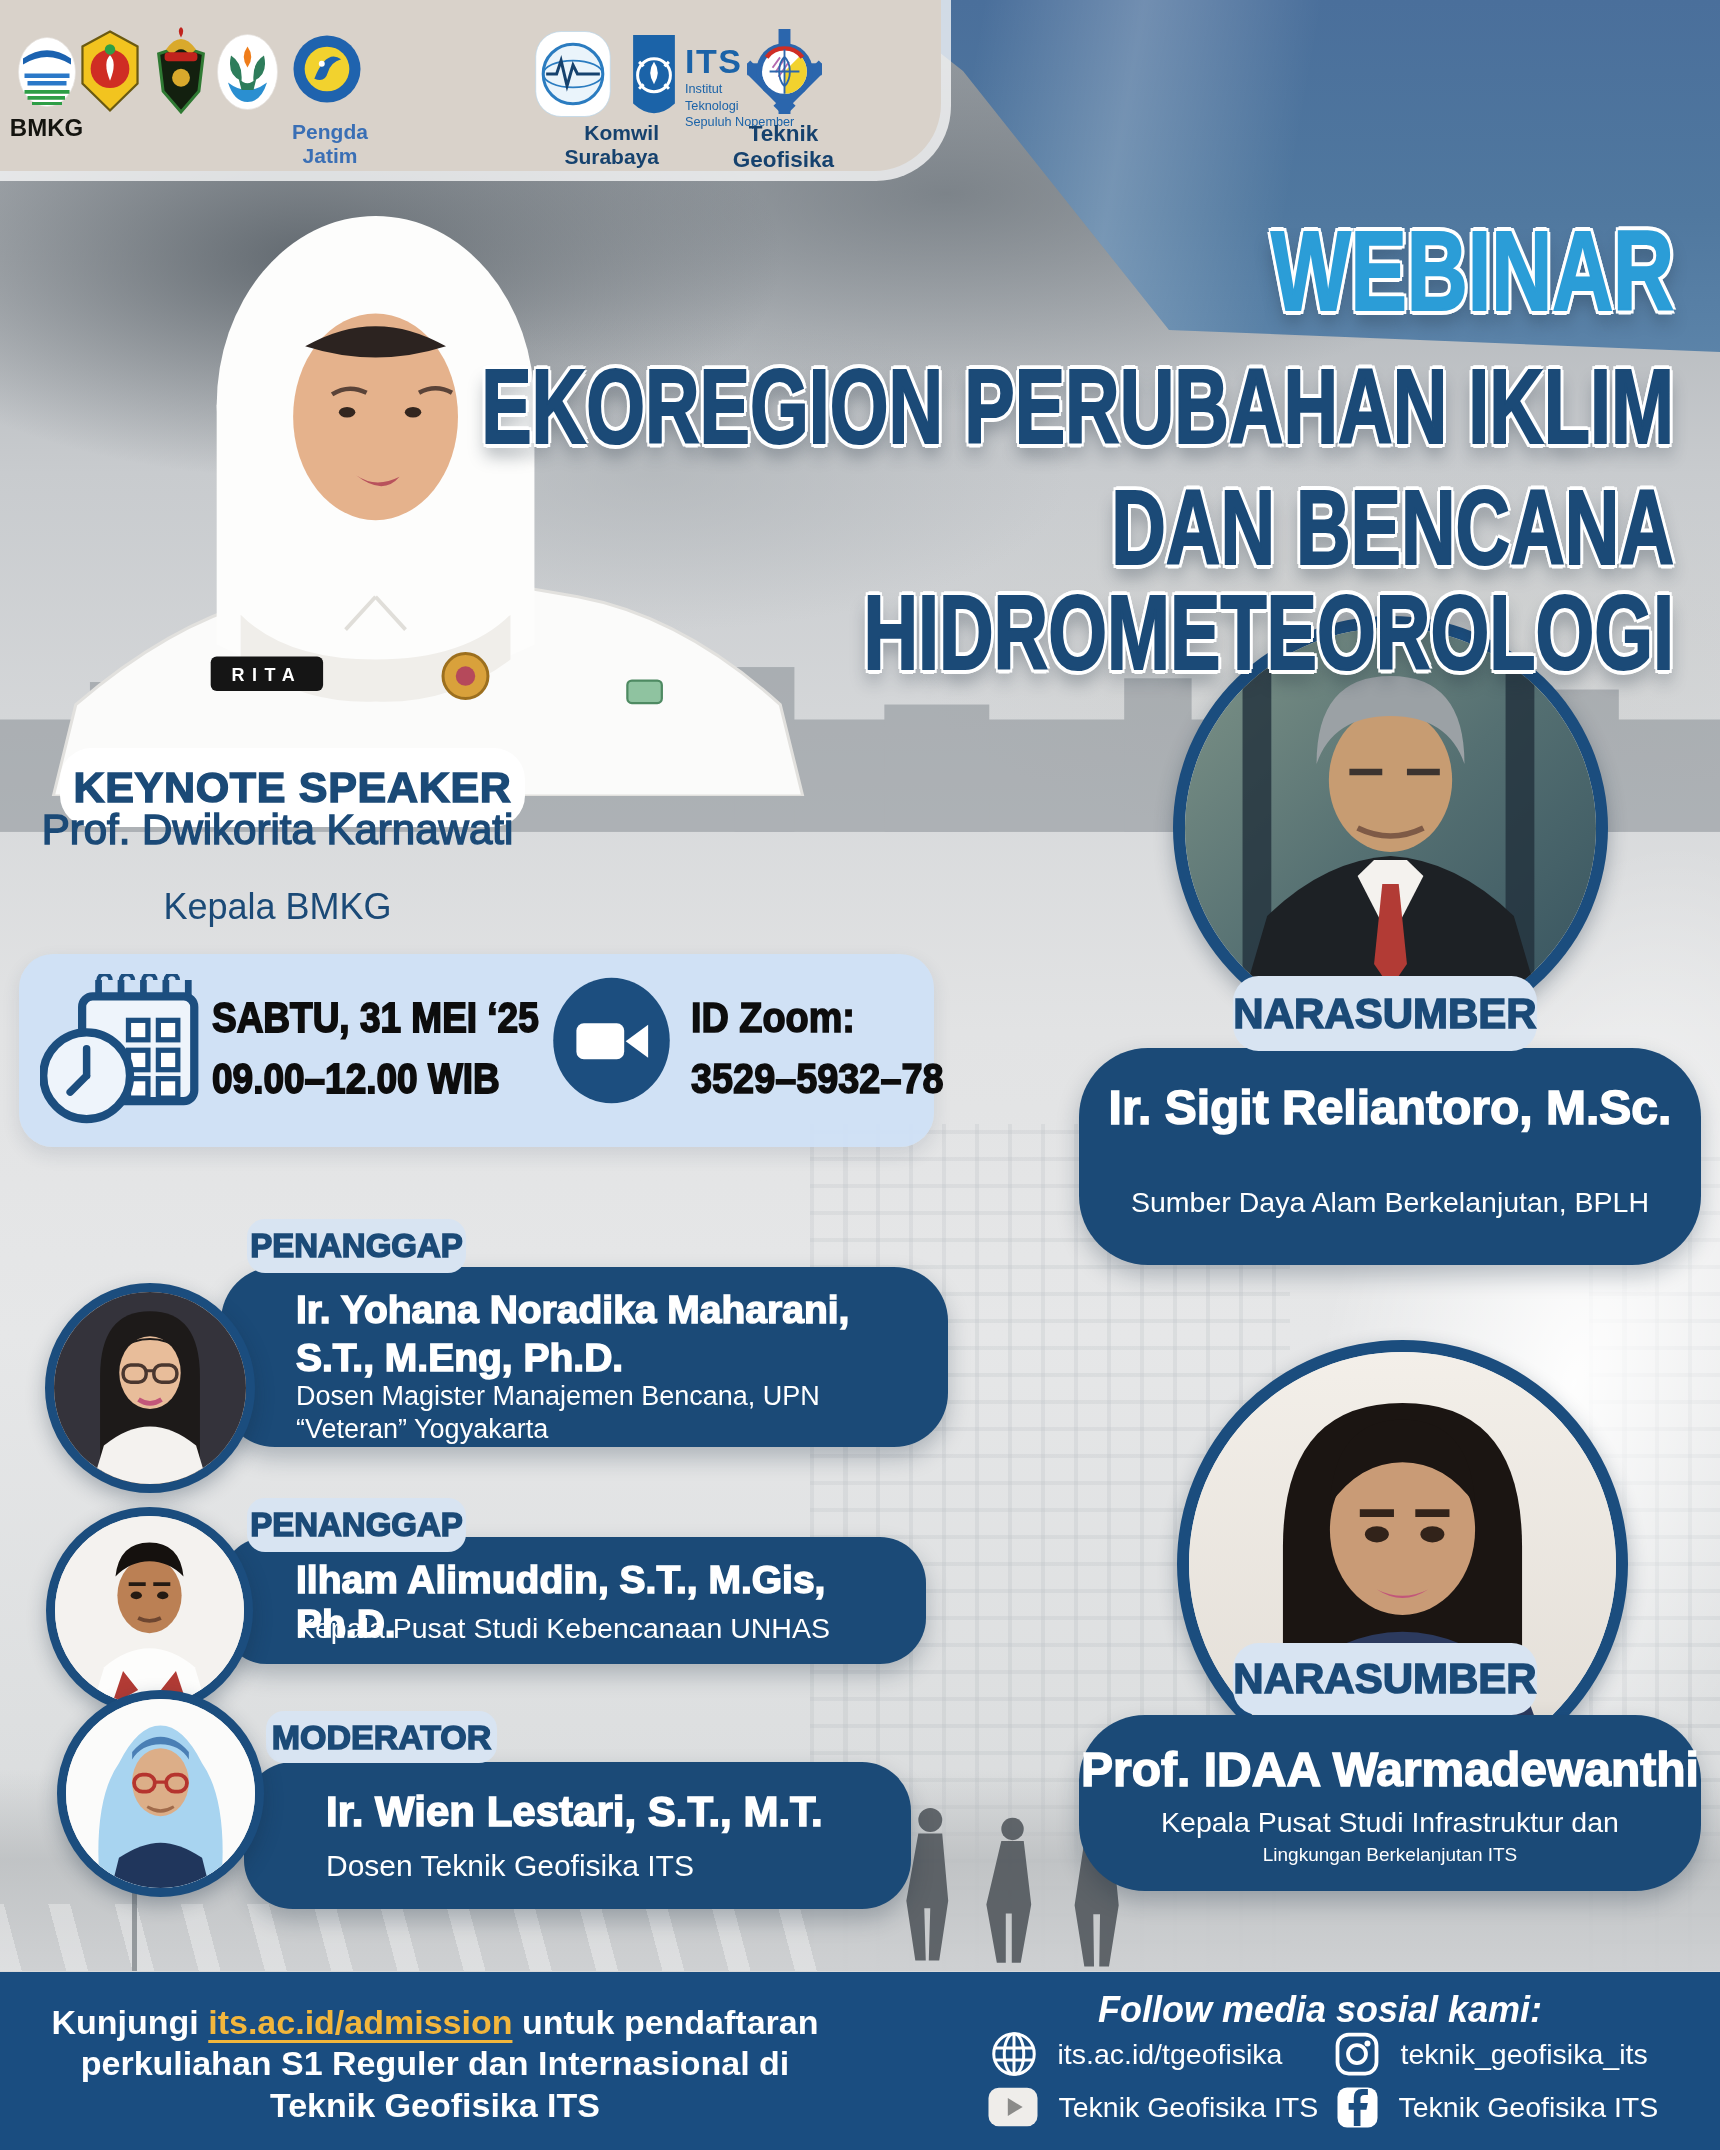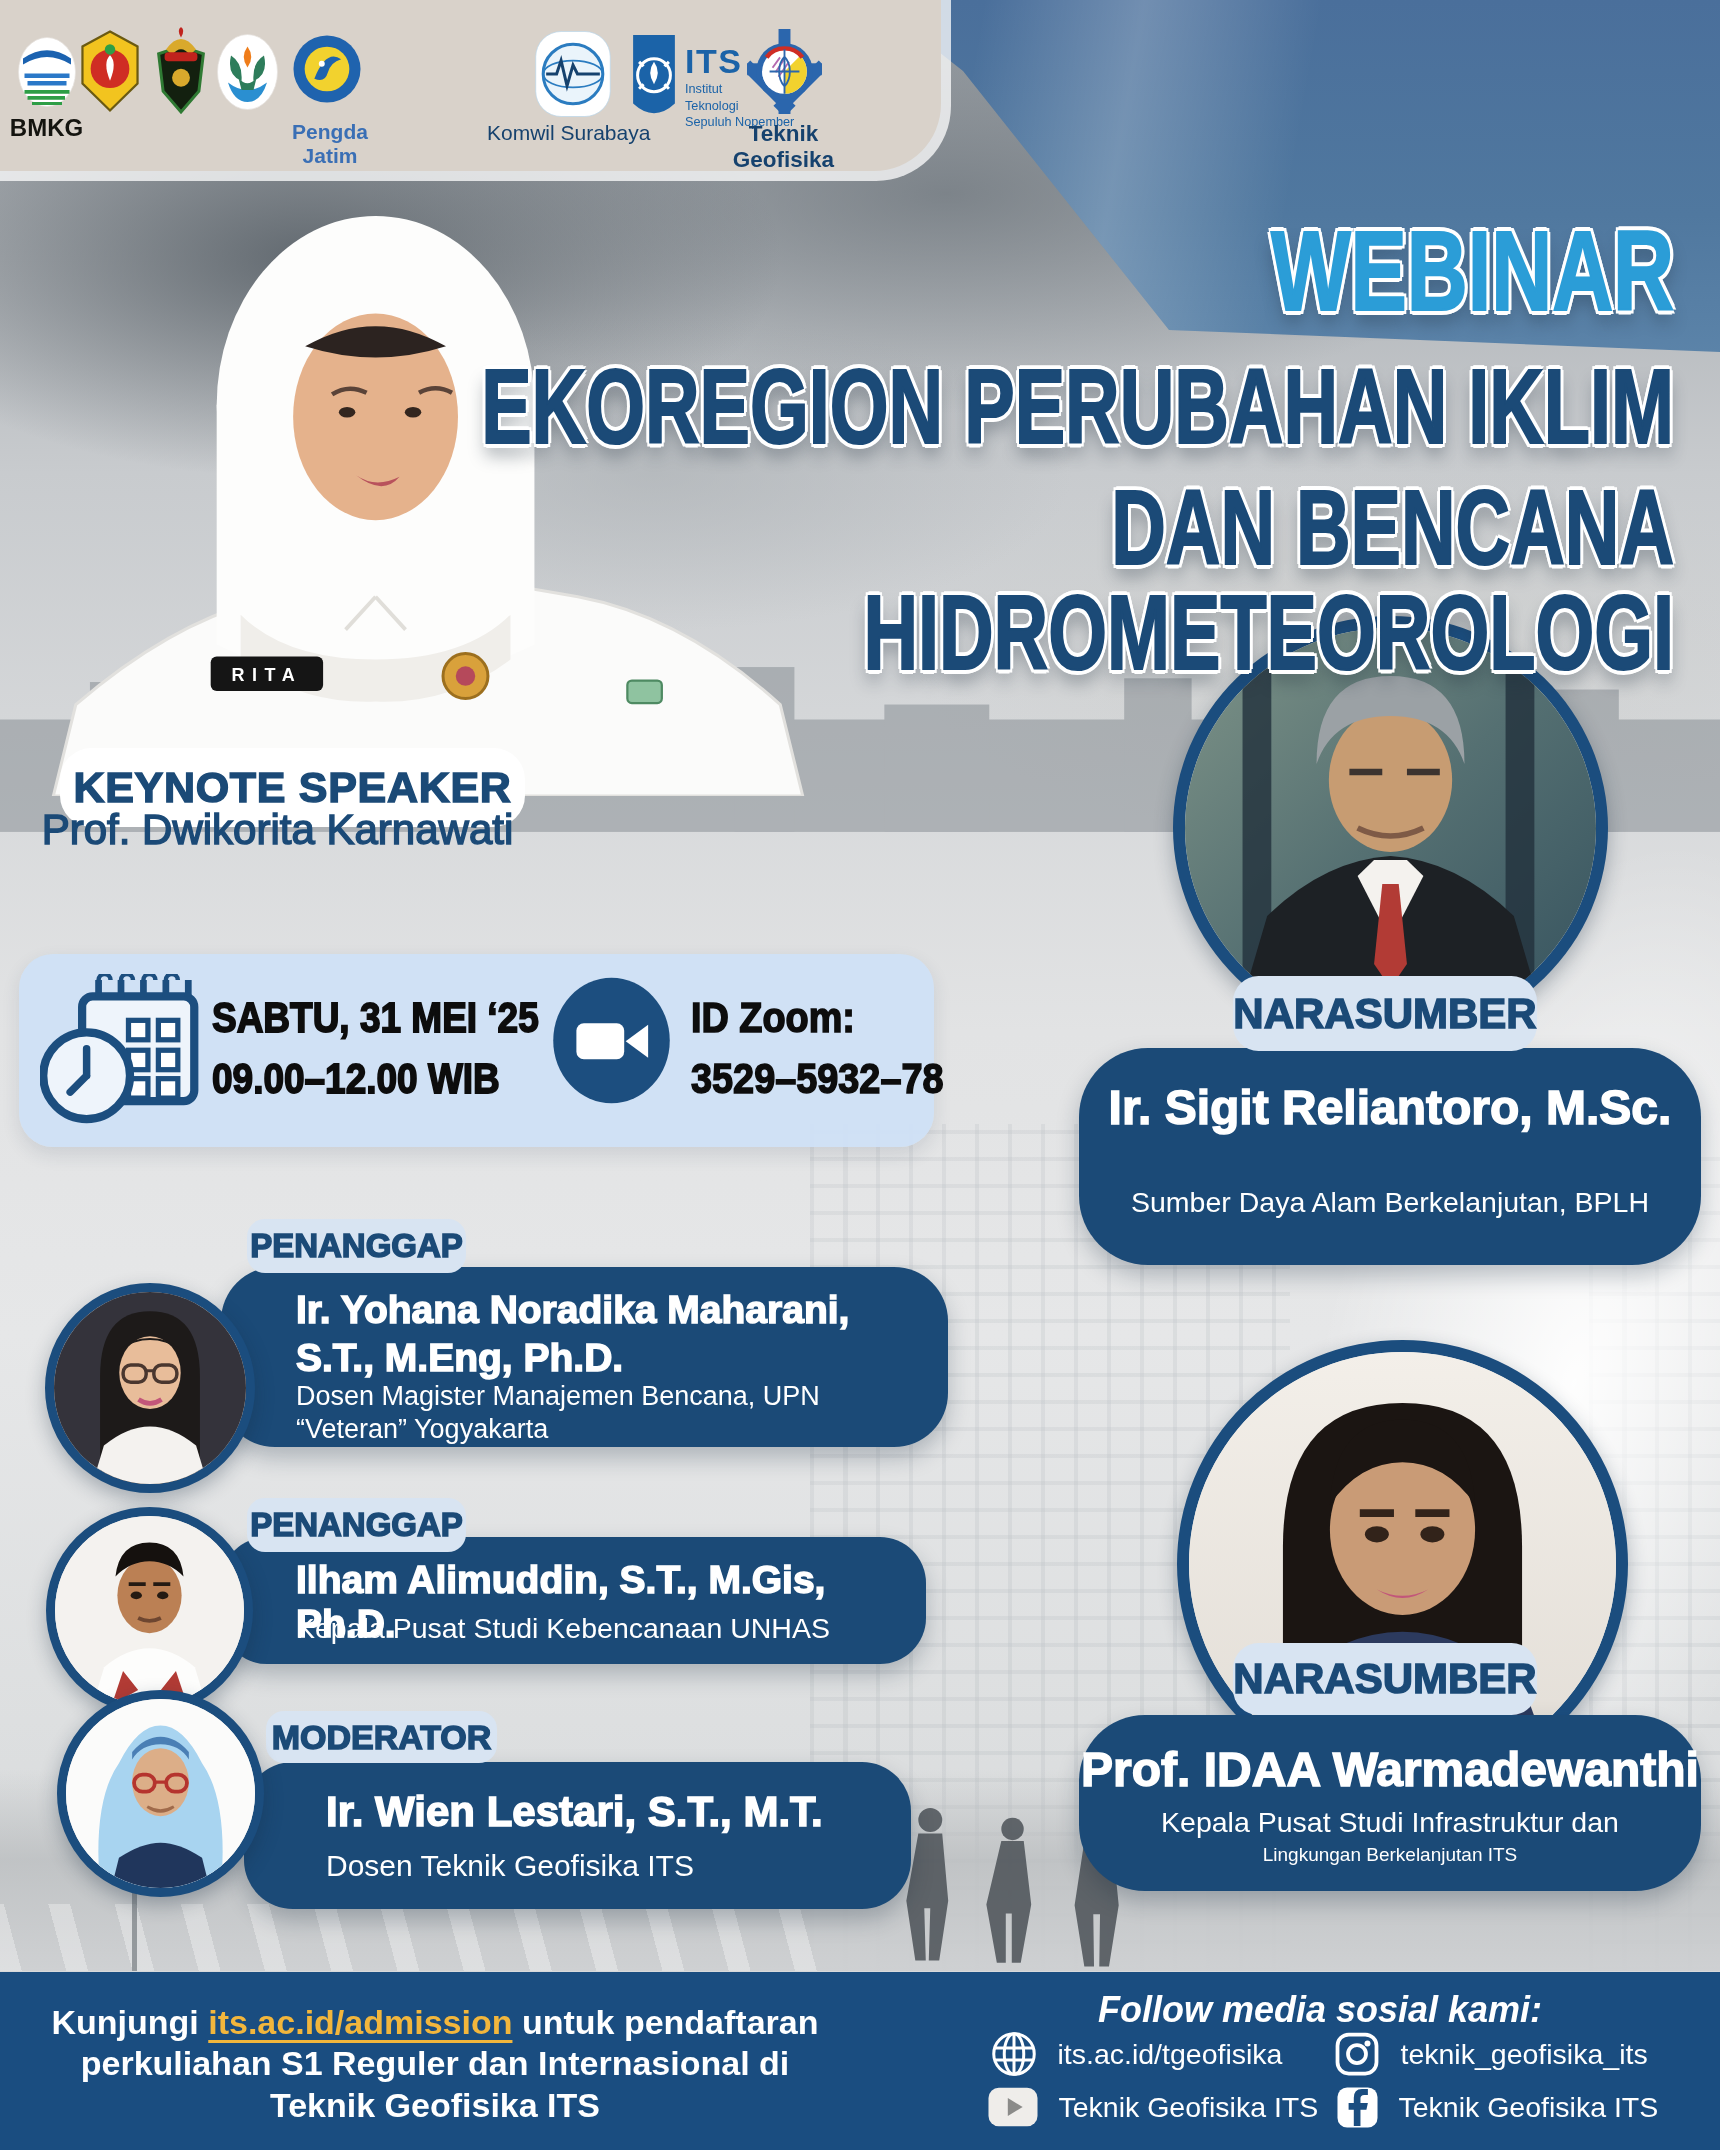--- a/index.html
+++ b/index.html
@@ -115,21 +115,21 @@
       <circle cx="40" cy="40" r="4" fill="#fff"></circle>
     </svg>
     <div class="ab" style="left:270px;top:120px;width:120px;text-align:center;font-size:21px;font-weight:700;color:#3a6fb5;">Pengda Jatim</div>
 
     <svg class="ab" style="left:534px;top:30px;" width="78" height="88" viewBox="0 0 104 118">
       <rect x="2" y="2" width="100" height="114" rx="34" fill="#fff" stroke="#bcd6ea"></rect>
       <circle cx="52" cy="59" r="40" fill="#eaf4fb" stroke="#2b7cc0" stroke-width="4"></circle>
       <ellipse cx="52" cy="59" rx="40" ry="18" fill="none" stroke="#2b7cc0" stroke-width="2.5"></ellipse>
       <path d="M16 59 h14 l6 -18 8 34 8 -28 6 12 h30" fill="none" stroke="#16426e" stroke-width="4"></path>
     </svg>
-    <div class="ab" style="left:487px;top:121px;width:172px;text-align:left;font-size:21px;font-weight:400;color:#16426e;">Komwil Surabaya</div>
+    <div class="ab" style="left:487px;top:121px;width:172px;text-align:right;font-size:21px;font-weight:700;color:#16426e;">Komwil Surabaya</div>
 
     <svg class="ab" style="left:630px;top:31.5px;" width="48" height="91" viewBox="0 0 64 122">
       <path d="M4 4 h56 v92 q-28 26 -56 0 Z" fill="#1b63a8"></path>
       <circle cx="32" cy="58" r="22" fill="none" stroke="#fff" stroke-width="4"></circle>
       <path d="M32 40 q10 14 0 30 q-10 -16 0 -30" fill="#fff"></path>
       <path d="M18 46 l-6 -6 M46 46 l6 -6 M18 70 l-6 6 M46 70 l6 6" stroke="#fff" stroke-width="4"></path>
     </svg>
     <div class="ab" style="left:685px;top:42px;font-size:34px;font-weight:700;color:#1b63a8;letter-spacing:1.5px;">ITS</div>
     <div class="ab" style="left:685px;top:82px;font-size:12.7px;color:#1b63a8;">Institut</div>
     <div class="ab" style="left:685px;top:99px;font-size:12.7px;color:#1b63a8;">Teknologi</div>
@@ -176,20 +176,21 @@
     <circle cx="590" cy="662" r="30" fill="#d9a13b" stroke="#9c6f1e" stroke-width="4"></circle>
     <circle cx="590" cy="662" r="13" fill="#b5495b"></circle>
     <rect x="806" y="668" width="46" height="30" rx="6" fill="#8fc3a0" stroke="#4e8a62" stroke-width="3"></rect>
     <path d="M470 556 L430 600 M470 556 L510 600" stroke="#e0ded9" stroke-width="5"></path>
   </svg>
 
   <div class="ab pill" style="left:60px;top:748px;width:465px;height:79px;border-radius:31.5px;z-index:6;background:#ffffff;">
     <span class="nv heavy" style="font-size:43px;font-weight:700;letter-spacing:0.7px;">KEYNOTE SPEAKER</span>
   </div>
   <div class="ab nv heavy" style="left:0px;top:806px;width:555px;text-align:center;font-size:42px;font-weight:400;z-index:6;">Prof. Dwikorita Karnawati</div>
+  <div class="ab nv" style="left:0px;top:886px;width:555px;text-align:center;font-size:36px;z-index:6;">Kepala BMKG</div>
 
   <div class="ab" style="left:19px;top:954px;width:915px;height:193px;background:rgba(207,224,245,.95);border-radius:34px;z-index:6;box-shadow:0 7.5px 18px rgba(40,60,80,.12);">
     <svg class="ab" style="left:21px;top:19.5px;" width="165" height="154" viewBox="0 0 220 206">
       <rect x="56" y="30" width="150" height="140" rx="14" fill="#eef4fb" stroke="#1c4e7f" stroke-width="11"></rect>
       <path d="M78 30 v-22 M108 30 v-22 M138 30 v-22 M168 30 v-22 M198 30 v-22" stroke="#1c4e7f" stroke-width="9"></path>
       <path d="M78 8 a8 8 0 0 1 16 0 M108 8 a8 8 0 0 1 16 0 M138 8 a8 8 0 0 1 16 0 M168 8 a8 8 0 0 1 16 0" fill="none" stroke="#1c4e7f" stroke-width="6"></path>
       <g fill="#fff" stroke="#1c4e7f" stroke-width="7">
         <rect x="118" y="62" width="26" height="26"></rect>
           <rect x="158" y="62" width="26" height="26"></rect>
         <rect x="118" y="102" width="26" height="26"></rect>

